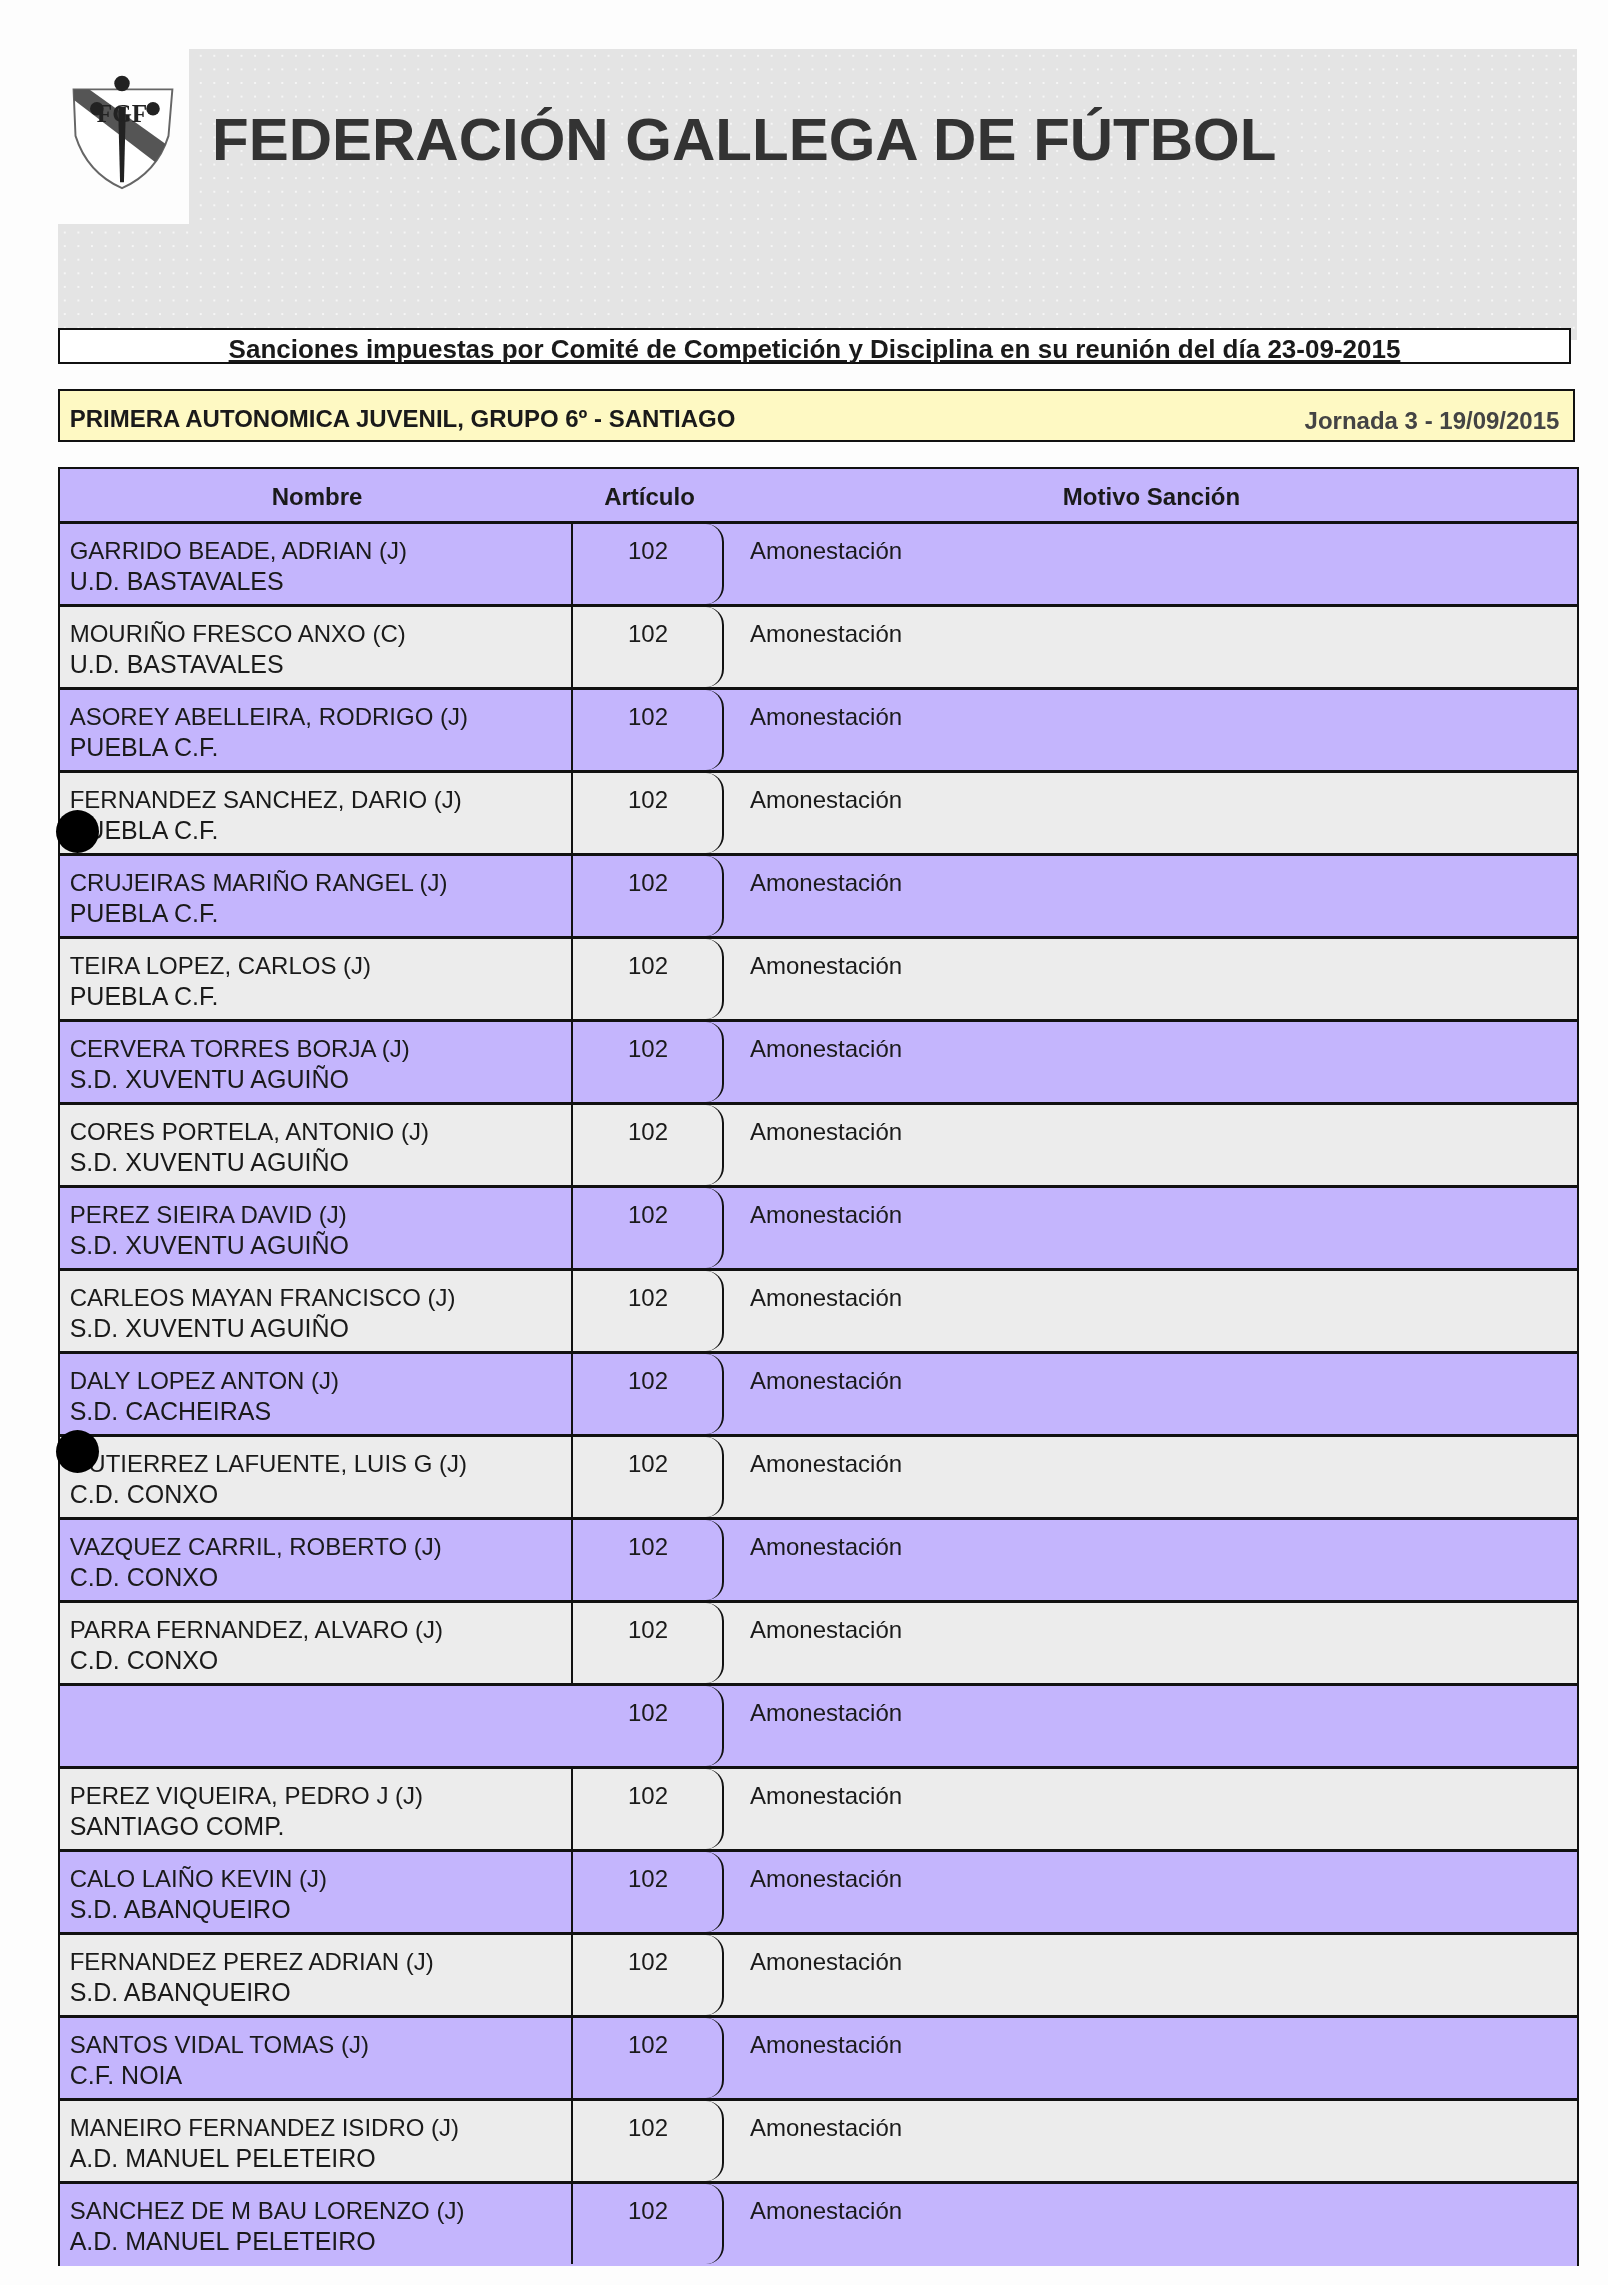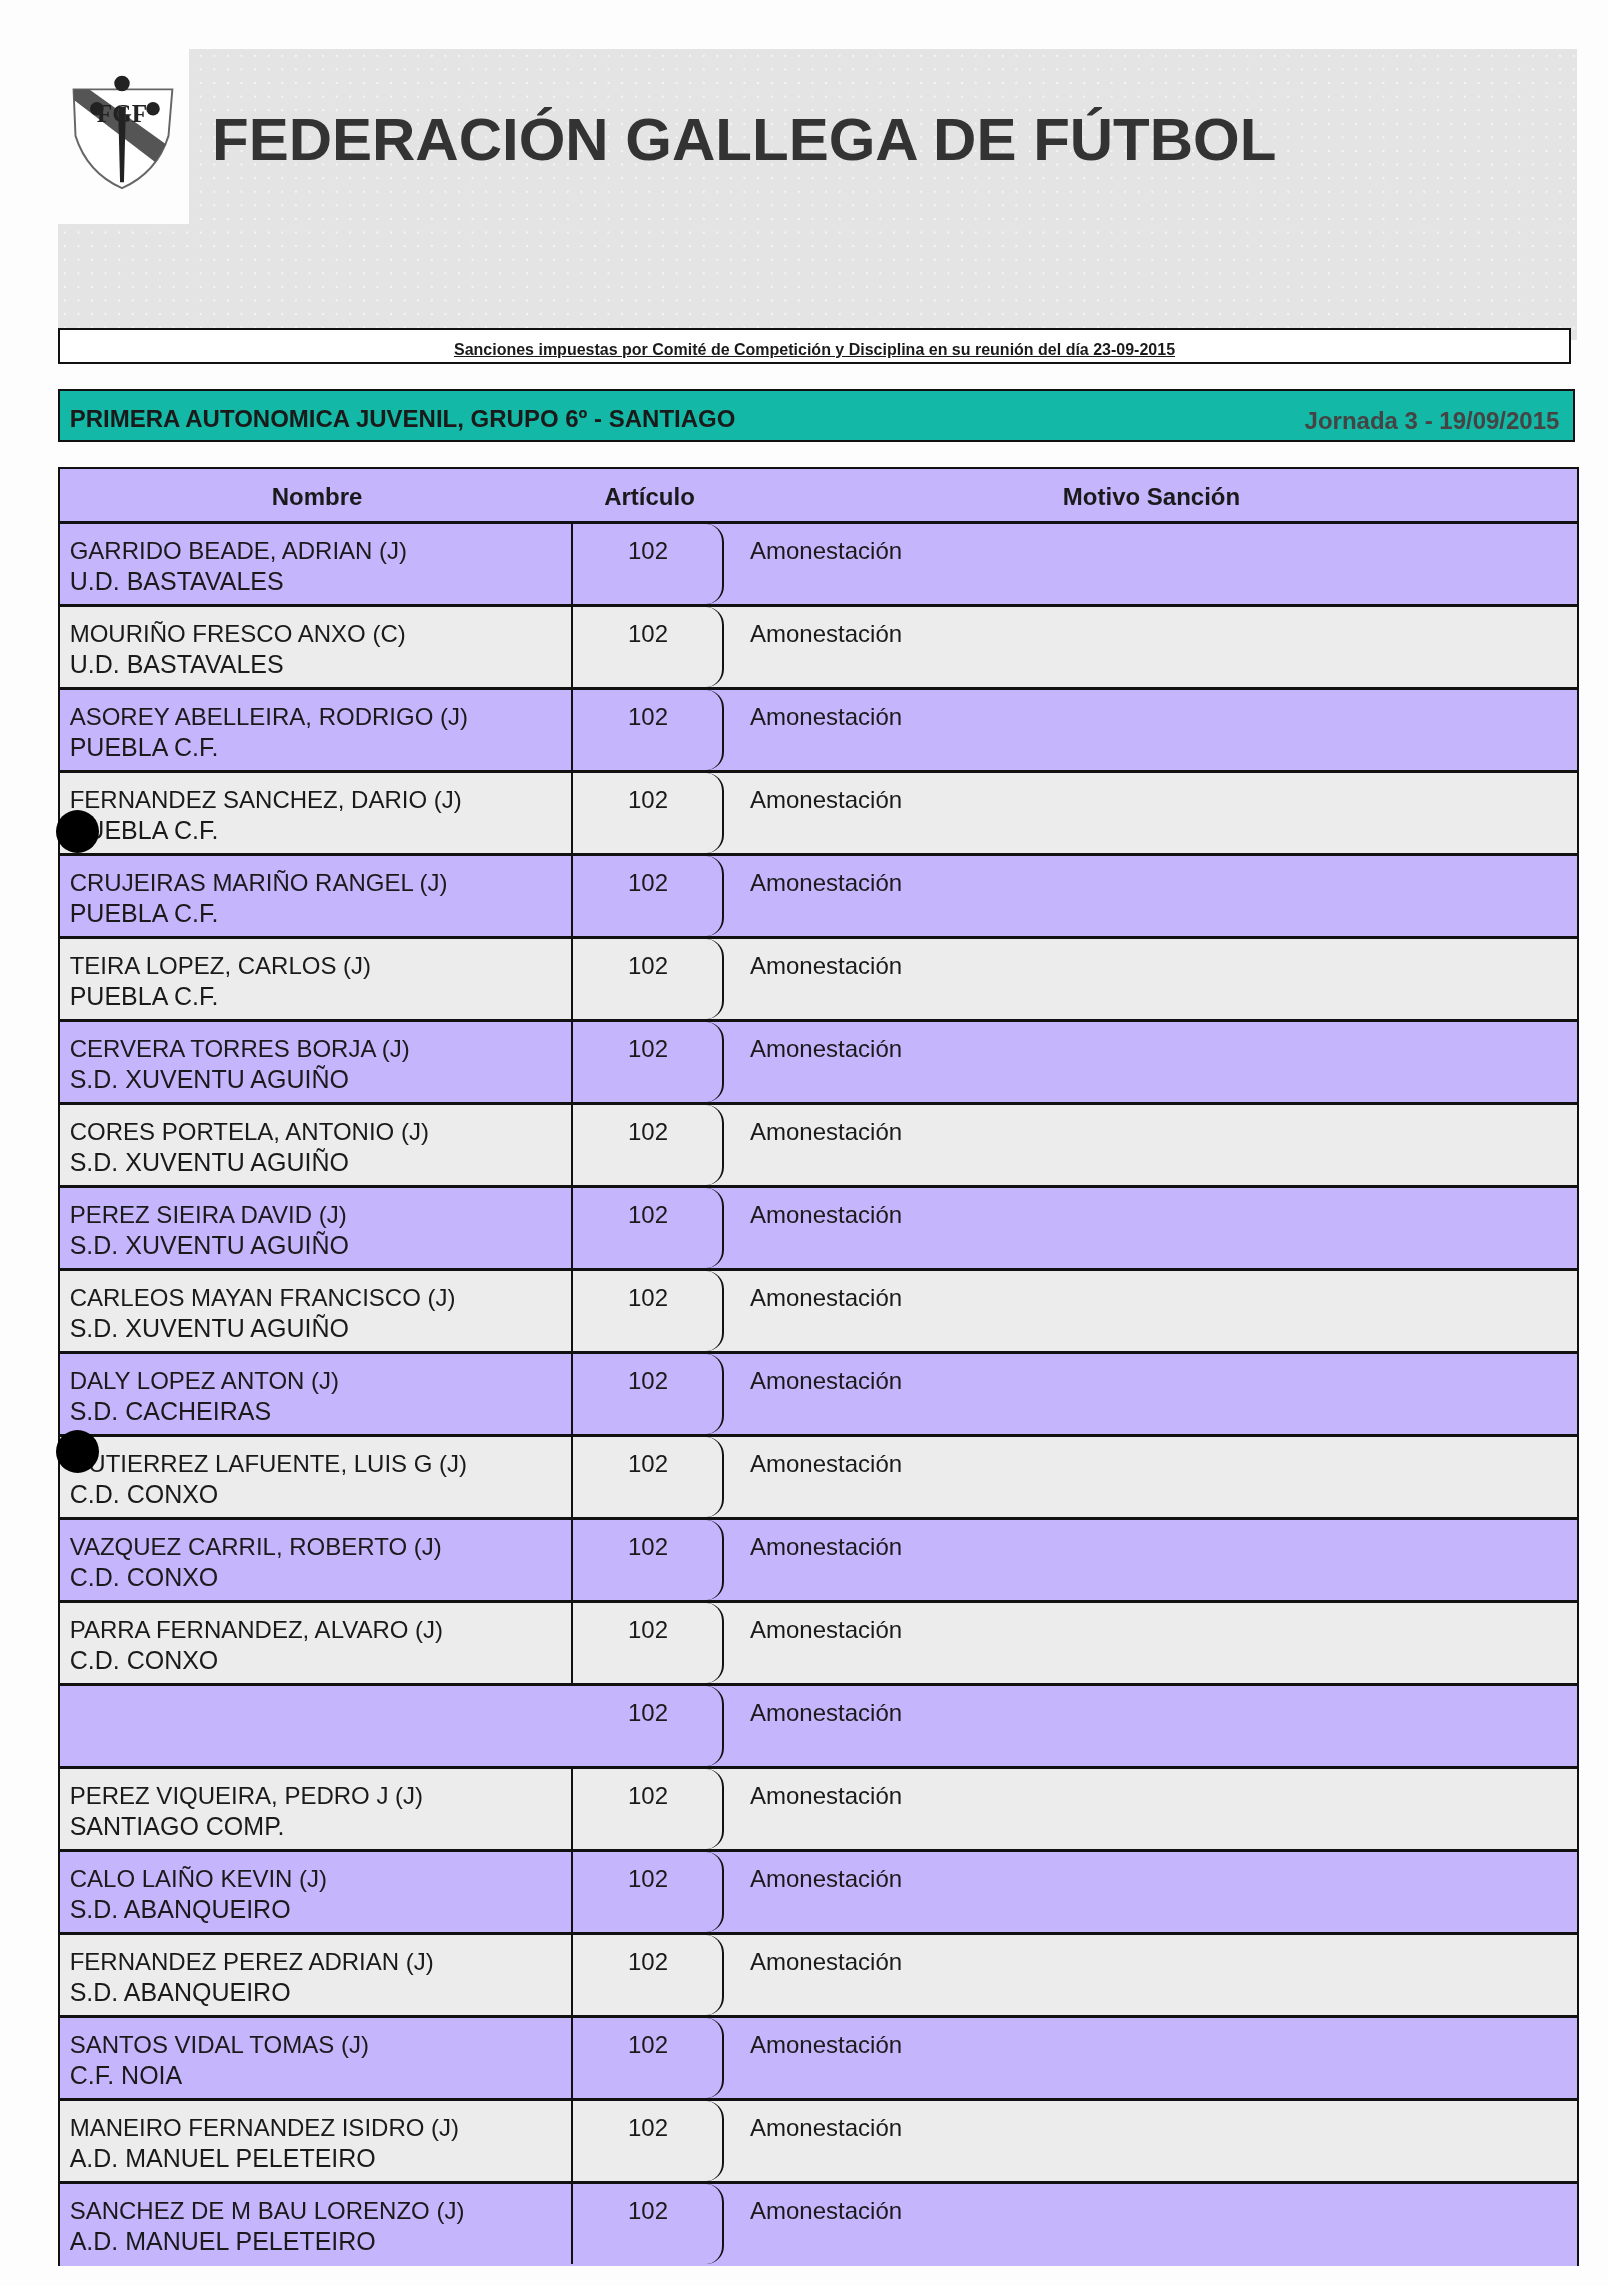--- a/index.html
+++ b/index.html
@@ -21,25 +21,25 @@
   }
   .org-title {
     position:absolute; left:212px; top:105px; font-size:60px; font-weight:bold; color:#333;
     letter-spacing:0px; white-space:nowrap;
   }
   .title-box {
     position:absolute; left:58px; top:328px; width:1509px; height:32px;
     border:2.9px solid #111; background:#fff; text-align:center;
   }
   .title-box span {
-    font-size:16px; font-weight:bold; text-decoration:underline; line-height:35px; position:relative; top:1.9px;
+    font-size:26px; font-weight:bold; text-decoration:underline; line-height:35px; position:relative; top:1.9px;
   }
   .cat-box {
     position:absolute; left:58px; top:389px; width:1513px; height:49px;
-    border:2.9px solid #111; background:#14b8a6;
+    border:2.9px solid #111; background:#fef9c3;
   }
   .cat-left { position:absolute; left:9.7px; top:13.6px; font-size:24px; font-weight:bold; }
   .cat-right { position:absolute; right:13.6px; top:15.5px; font-size:24px; font-weight:bold; color:#444; }
   .table {
     position:absolute; left:58px; top:467px; width:1517px; height:1797px;
     border-left:2.9px solid #111; border-right:2.9px solid #111; border-top:2.9px solid #111; background:#c4b5fd;
   }
   .thead { position:relative; height:52px; border-bottom:3.9px solid #111; }
   .th { position:absolute; top:13.6px; font-size:24px; font-weight:bold; text-align:center; }
   .th.c1 { left:0; width:514px; }

